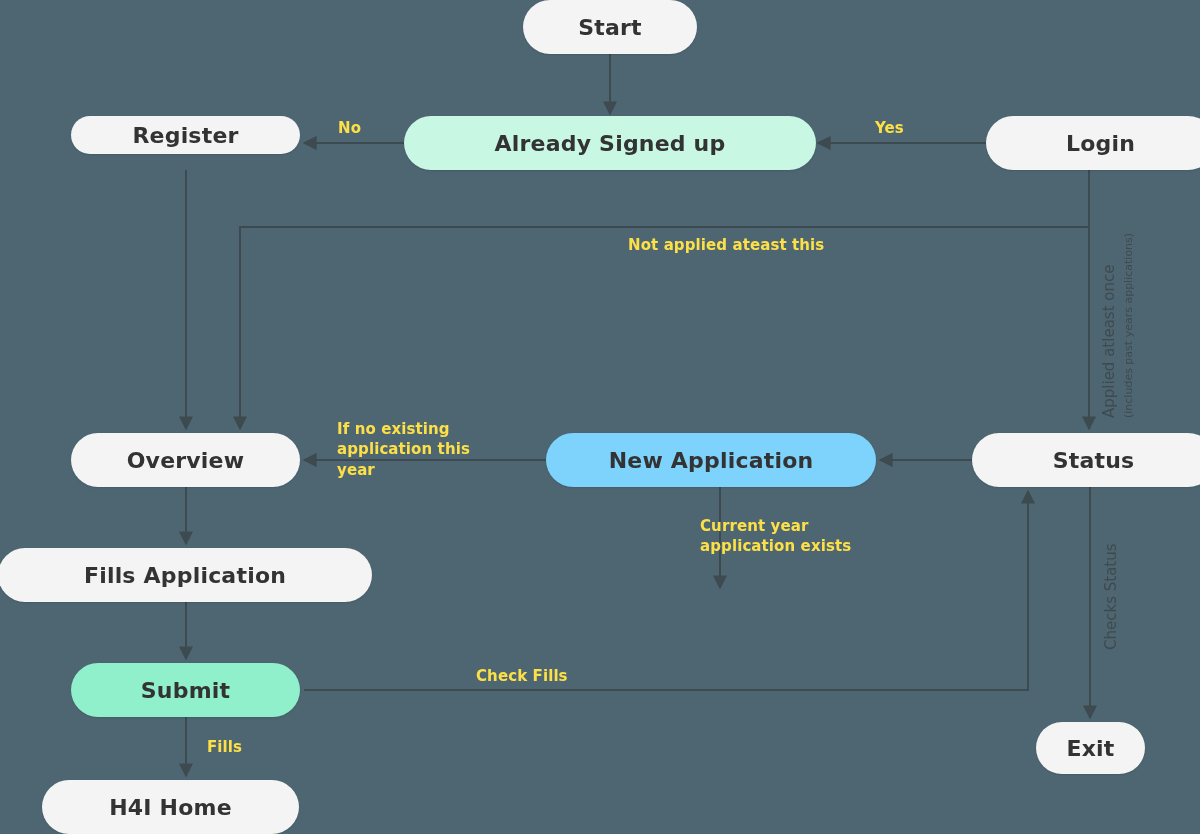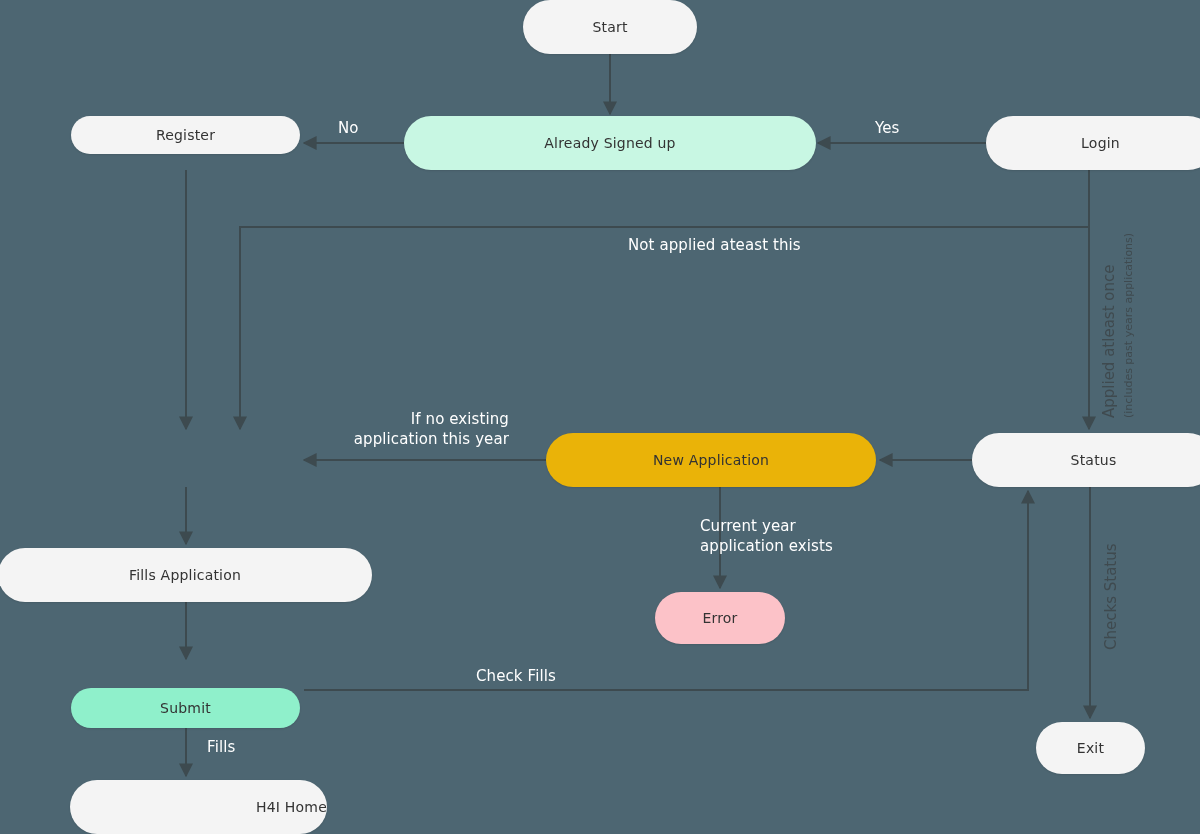--- a/index.html
+++ b/index.html
@@ -23,39 +23,40 @@
     pointer-events: none;
   }
   .node {
     position: absolute;
     box-sizing: border-box;
     display: flex;
     align-items: center;
     justify-content: center;
     border-radius: 999px;
     color: #333333;
-    font-size: 14px;
-    font-weight: 400;
+    font-size: 22px;
+    font-weight: 700;
     letter-spacing: 0.2px;
     white-space: nowrap;
     box-shadow: 0 1px 2px rgba(0,0,0,0.10);
   }
   .n-default { background: #f4f4f4; }
   .n-mint    { background: #c8f7e3; justify-content: center; }
   .n-green   { background: #8ff0cb; }
-  .n-amber   { background: #eab308; }
+  .n-amber   { background: #7dd3fc; }
   .n-pink    { background: #fcc2c8; }
 
   .edge-label {
     position: absolute;
-    color: #ffffff;
+    color: #fde047;
     font-size: 15px;
     line-height: 1.35;
     white-space: pre;
     letter-spacing: 0.1px;
+    font-weight: bold;
   }
   .edge-label.center { text-align: center; }
   .rot-wrap {
     position: absolute;
     transform-origin: left top;
     transform: rotate(-90deg);
     white-space: nowrap;
     color: #3f4a4f;
     font-size: 15px;
   }
@@ -114,62 +115,62 @@
   </div>
 
   <div class="node n-mint" style="left:404px; top:116px; width:412px; height:54px;">
     <span>Already Signed up</span>
   </div>
 
   <div class="node n-default" style="left:986px; top:116px; width:229px; height:54px;">
     <span>Login</span>
   </div>
 
+  <div class="node n-default" style="left:71px; top:433px; width:229px; height:54px;">
+    <span>Overview</span>
+  </div>
 
   <div class="node n-amber" style="left:546px; top:433px; width:330px; height:54px;">
     <span>New Application</span>
   </div>
 
   <div class="node n-default" style="left:972px; top:433px; width:243px; height:54px;">
     <span>Status</span>
   </div>
 
   <div class="node n-default" style="left:-2px; top:548px; width:374px; height:54px;">
     <span>Fills Application</span>
   </div>
 
-  <div class="node n-pink" style="left:655px; top:592px; width:130px; height:52px;">
-    <span>Error</span>
-  </div>
 
-  <div class="node n-green" style="left:71px; top:663px; width:229px; height:40px;margin-top:25px;">
+  <div class="node n-green" style="left:71px; top:663px; width:229px; height:54px;">
     <span>Submit</span>
   </div>
 
   <div class="node n-default" style="left:1036px; top:722px; width:109px; height:52px;">
     <span>Exit</span>
   </div>
 
-  <div class="node n-default" style="left:70px; top:780px; width:257px; height:54px;justify-content:flex-end;">
+  <div class="node n-default" style="left:42px; top:780px; width:257px; height:54px;">
     <span>H4I Home</span>
   </div>
 
   <div class="edge-label" style="left:338px; top:118px;">No</div>
 
   <div class="edge-label" style="left:875px; top:118px;">Yes</div>
 
   <div class="edge-label" style="left:628px; top:235px;">Not applied ateast this</div>
 
   <div class="rot-wrap" style="left:1100px; top:418px;">
     <span class="main">Applied atleast once</span>
     <br>
     <span class="sub">(includes past years applications)</span>
   </div>
 
-  <div class="edge-label center" style="left:337px; top:409px; width:172px; text-align:right; white-space:normal;">
+  <div class="edge-label center" style="left:337px; top:419px; width:172px; text-align:left; white-space:normal;">
     <span>If no existing</span><br>
     <span>application this year</span>
   </div>
 
   <div class="edge-label" style="left:700px; top:516px; white-space:normal; width:180px;">
     <span>Current year</span><br>
     <span>application exists</span>
   </div>
 
   <div class="edge-label" style="left:476px; top:666px;">Check Fills</div>

